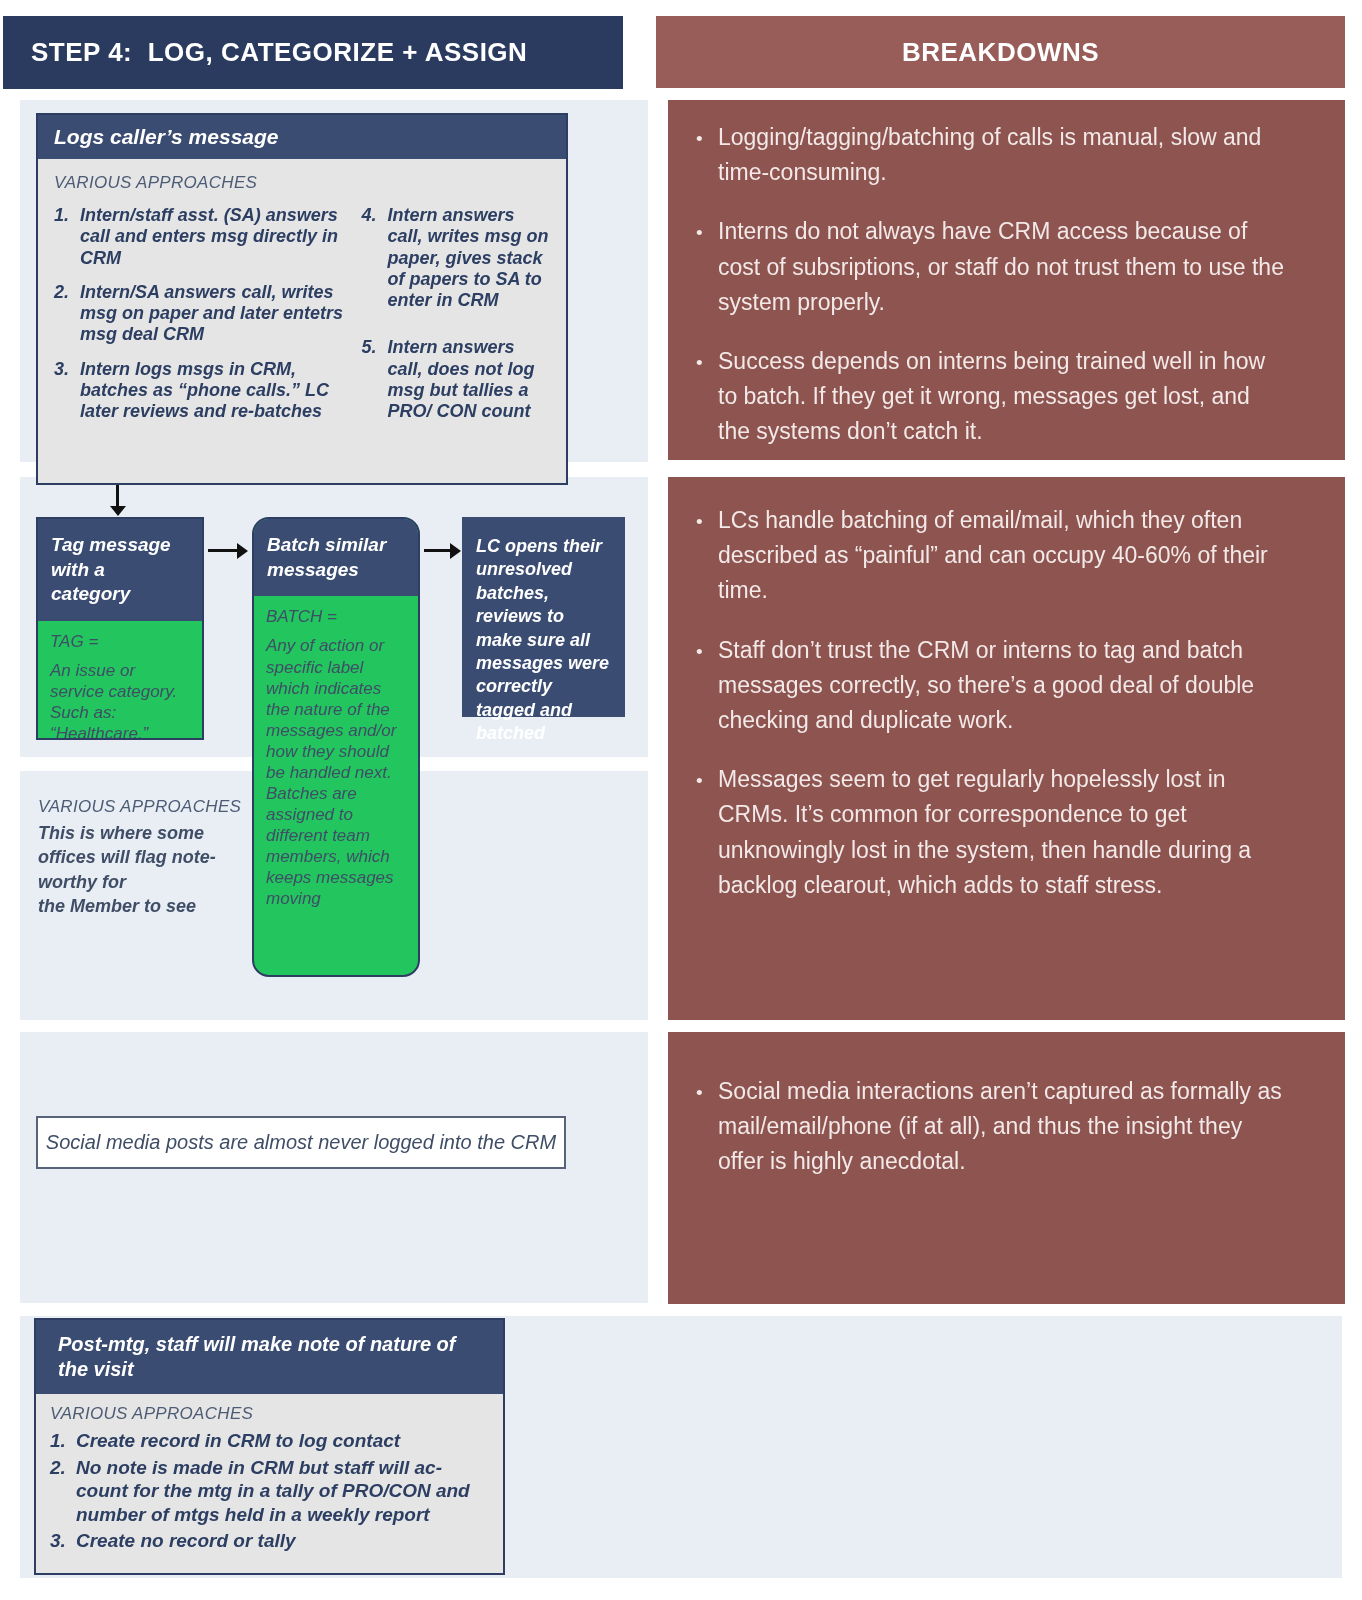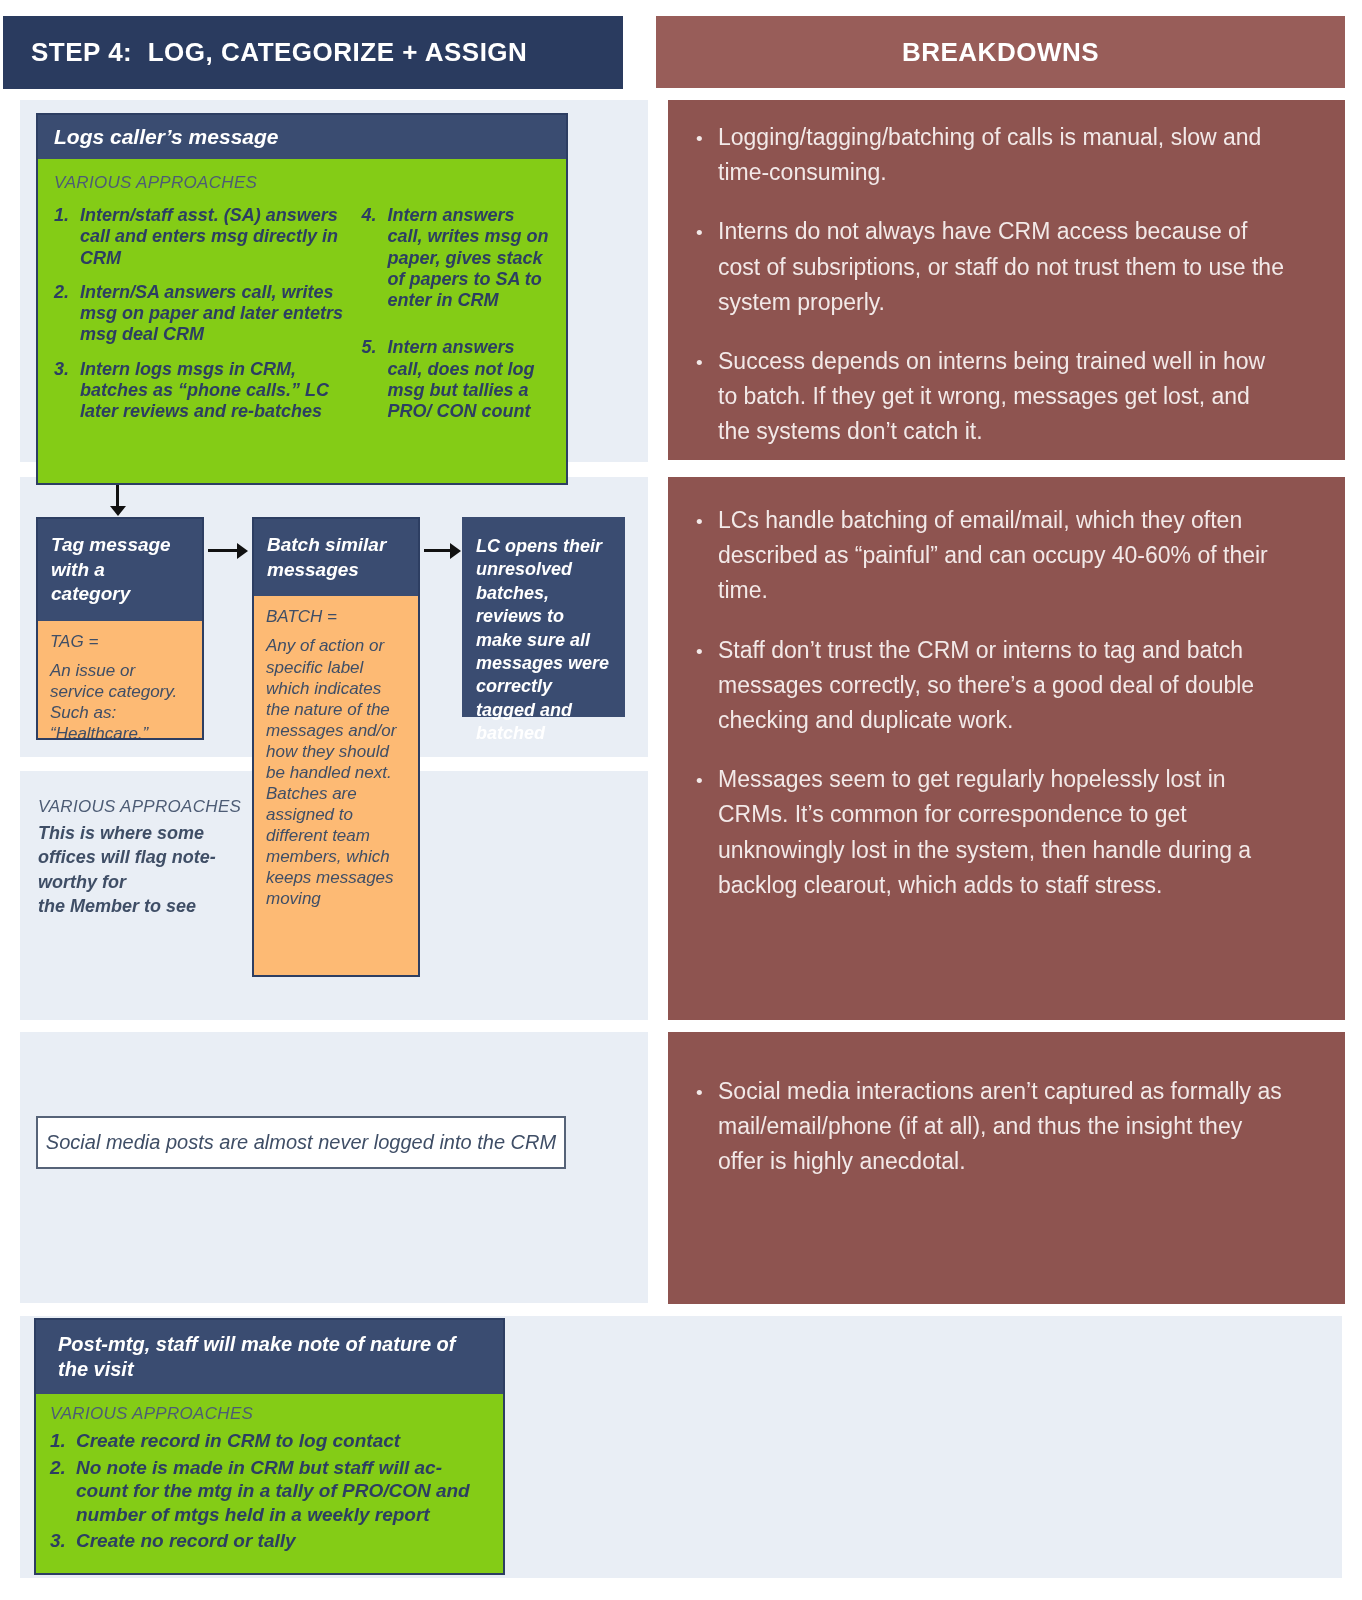--- a/index.html
+++ b/index.html
@@ -12,35 +12,35 @@
   
   .hdr{color:#ffffff;font-weight:bold;font-size:26px;letter-spacing:.5px;}
   .hdr-left{left:3px;top:16px;width:620px;height:73px;background:#2a3b5f;
     display:flex;align-items:center;padding-left:28px;box-sizing:border-box;white-space:pre-wrap;}
   .hdr-right{left:656px;top:16px;width:689px;height:72px;background:#985d59;
     display:flex;align-items:center;justify-content:center;}
   
   .panel-light{background:#e9eef5;}
   .panel-maroon{background:#8e5450;}
   
-  .navybox{background:#84cc16;border:2px solid #2d3e62;box-sizing:border-box;z-index:2;}
+  .navybox{background:#e5e5e5;border:2px solid #2d3e62;box-sizing:border-box;z-index:2;}
   .navybox-hdr{background:#3a4c71;color:#ffffff;font-weight:bold;font-style:italic;
     font-size:21px;line-height:1.25;padding:9px 16px;}
   .navybox-body{padding:12px 16px 10px 16px;}
   .va-label{font-style:italic;font-size:17px;color:#4d5c75;letter-spacing:.3px;margin:2px 0 12px 0;}
   .cols{display:flex;gap:16px;}
   .col-a{width:300px;}
   .col-b{width:194px;}
   .li{display:flex;margin-bottom:13px;color:#2c3e62;font-weight:bold;font-style:italic;
     font-size:18px;line-height:1.18;}
   .li .num{flex:0 0 26px;}
   .li .txt{flex:1;}
   .li.gap-top{margin-top:26px;}
   
-  .flowbox{background:#fdba74;border:2px solid #2d3e62;box-sizing:border-box;z-index:2;overflow:hidden;}
+  .flowbox{background:#22c55e;border:2px solid #2d3e62;box-sizing:border-box;z-index:2;overflow:hidden;}
   .flowbox-hdr{background:#3a4c71;color:#ffffff;font-weight:bold;font-style:italic;
     font-size:19px;line-height:1.3;padding:14px 13px;}
   .flowbox-body{padding:10px 12px;color:#3f4e66;font-style:italic;font-size:17px;line-height:1.24;}
   .flowbox-term{margin-bottom:8px;}
   .navy-solid{background:#3a4c71;color:#ffffff;font-weight:bold;font-style:italic;
     font-size:18px;line-height:1.3;padding:18px 14px;box-sizing:border-box;z-index:2;}
   
   .arrow-line-v{width:3px;background:#111111;z-index:3;}
   .arrow-head-down{width:0;height:0;border-left:8px solid transparent;border-right:8px solid transparent;
     border-top:10px solid #111111;z-index:3;}
@@ -124,21 +124,21 @@
     <div class="flowbox-hdr">Tag message with a category</div>
     <div class="flowbox-body">
       <div class="flowbox-term">TAG =</div>
       <div>An issue or service category. Such as: “Healthcare,” “Immigration,” “Flag request,” etc.</div>
     </div>
   </div>
 
   <div class="abs arrow-line-h" style="left:208px;top:549px;width:30px;"></div>
   <div class="abs arrow-head-right" style="left:237px;top:543px;"></div>
 
-  <div class="abs flowbox" style="left:252px;top:517px;width:168px;height:460px;">
+  <div class="abs flowbox" style="left:252px;top:517px;width:168px;height:460px;border-radius:17px;">
     <div class="flowbox-hdr">Batch similar messages</div>
     <div class="flowbox-body">
       <div class="flowbox-term">BATCH =</div>
       <div>Any of action or specific label which indicates the nature of the messages and/or how they should be handled next. Batches are assigned to different team members, which keeps messages moving</div>
     </div>
   </div>
 
   <div class="abs arrow-line-h" style="left:424px;top:549px;width:27px;"></div>
   <div class="abs arrow-head-right" style="left:450px;top:543px;"></div>
 

